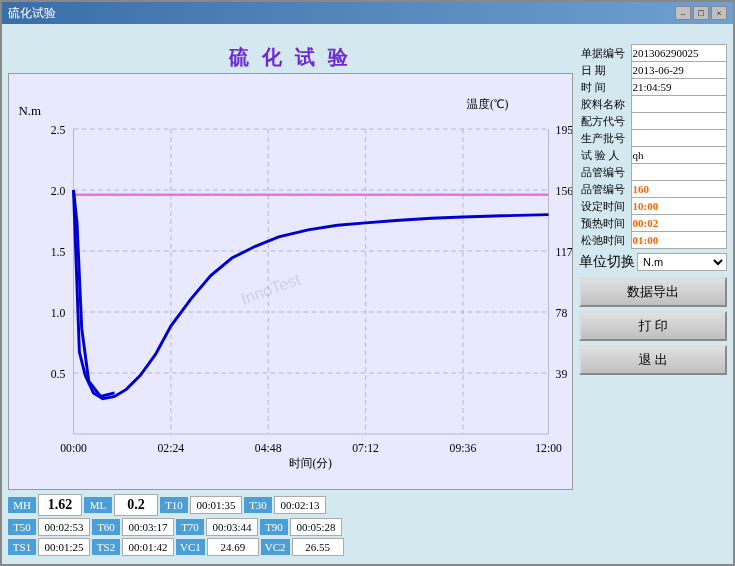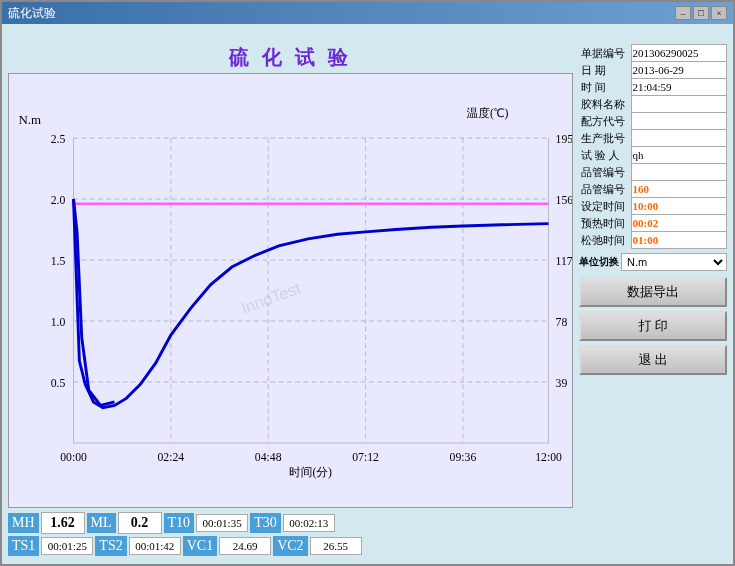--- a/index.html
+++ b/index.html
@@ -81,21 +81,21 @@
     }
     .stat-cell {
       display: flex;
       align-items: center;
       gap: 2px;
     }
     .stat-label {
       background: #4a9fd8;
       color: white;
       padding: 2px 4px;
-      font-size: 14px;
+      font-size: 11px;
       min-width: 28px;
       text-align: center;
     }
     .stat-value {
       background: white;
       border: 1px solid #aaa;
       padding: 2px 4px;
       font-size: 11px;
       min-width: 52px;
       text-align: center;
@@ -153,22 +153,21 @@
       text-align: center;
       color: #000;
       font-family: SimSun, '宋体', serif;
     }
     .unit-row {
       display: flex;
       align-items: center;
       gap: 2px;
     }
     .unit-label {
-      font-size: 10px;
-      font-weight: bold;
+      font-size: 14px;
     }
     .unit-select {
       border: 1px solid #aaa;
       background: white;
       font-size: 11px;
       padding: 1px;
       flex: 1;
     }
     .stats-row1 {
       display: flex;
@@ -264,20 +263,38 @@
         <div class="stat-cell">
           <div class="stat-label">T10</div>
           <div class="stat-value">00:01:35</div>
         </div>
         <div class="stat-cell">
           <div class="stat-label">T30</div>
           <div class="stat-value">00:02:13</div>
         </div>
       </div>
 
+      <div class="stats-row1">
+        <div class="stat-cell">
+          <div class="stat-label">T50</div>
+          <div class="stat-value">00:02:53</div>
+        </div>
+        <div class="stat-cell">
+          <div class="stat-label">T60</div>
+          <div class="stat-value">00:03:17</div>
+        </div>
+        <div class="stat-cell">
+          <div class="stat-label">T70</div>
+          <div class="stat-value">00:03:44</div>
+        </div>
+        <div class="stat-cell">
+          <div class="stat-label">T90</div>
+          <div class="stat-value">00:05:28</div>
+        </div>
+      </div>
 
       <div class="stats-row1">
         <div class="stat-cell">
           <div class="stat-label">TS1</div>
           <div class="stat-value">00:01:25</div>
         </div>
         <div class="stat-cell">
           <div class="stat-label">TS2</div>
           <div class="stat-value">00:01:42</div>
         </div>

